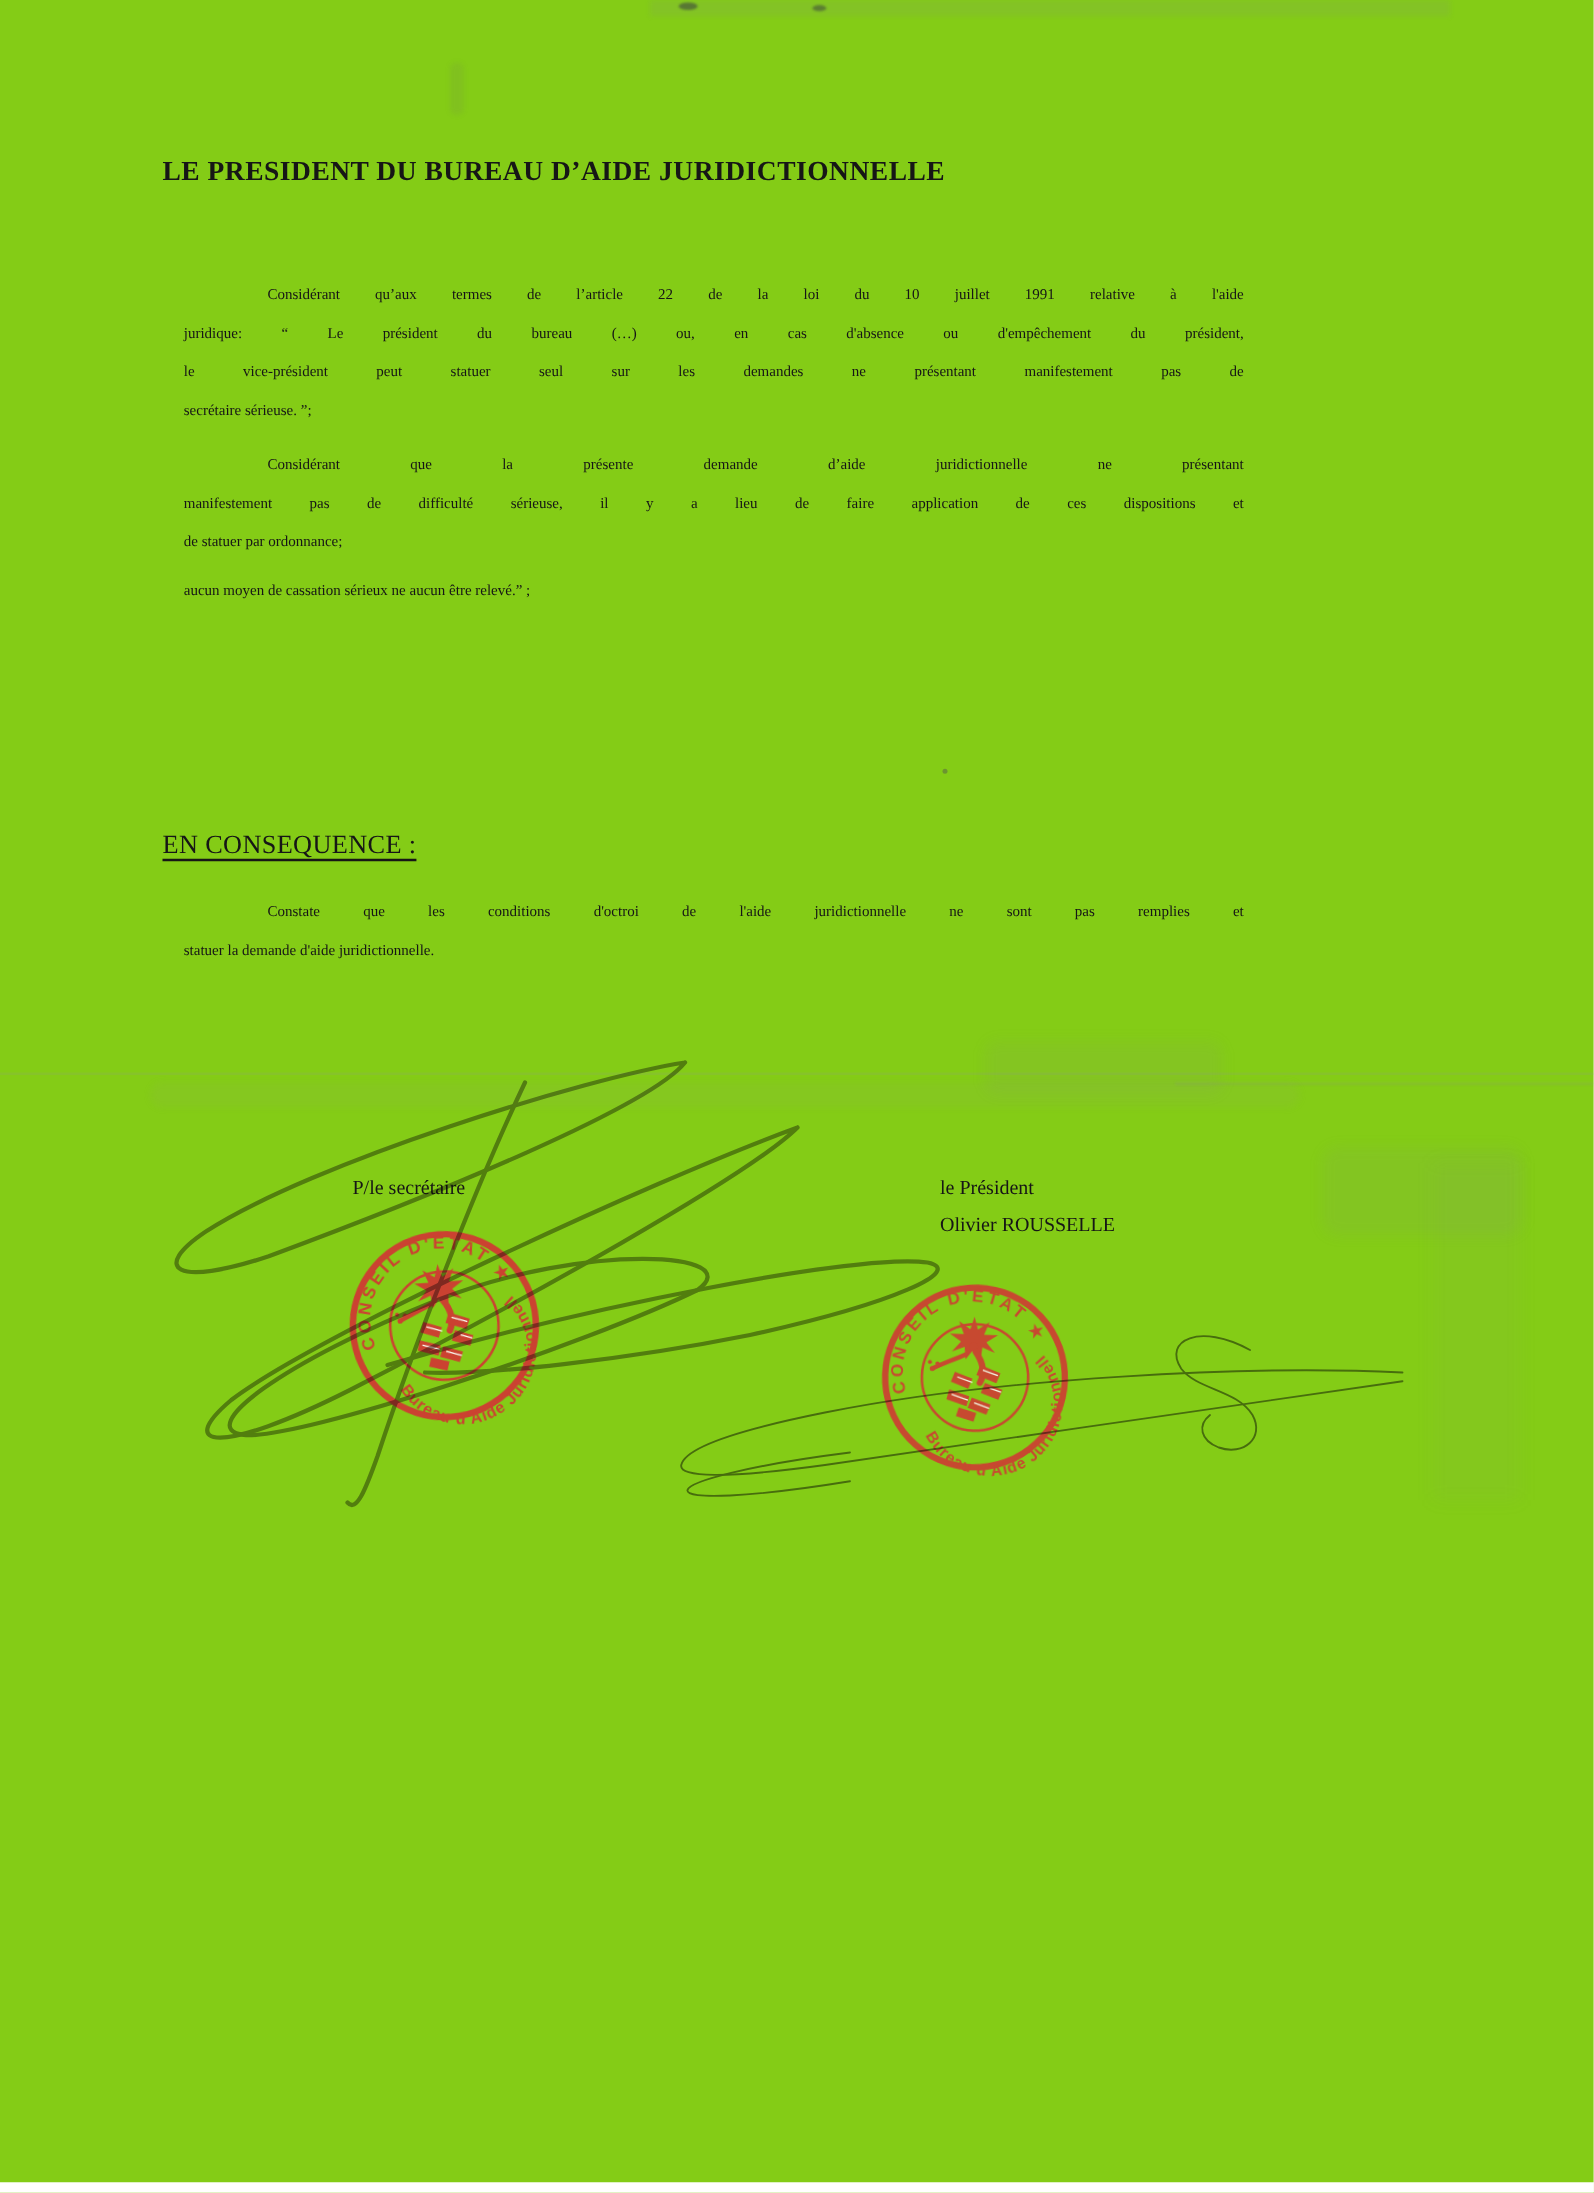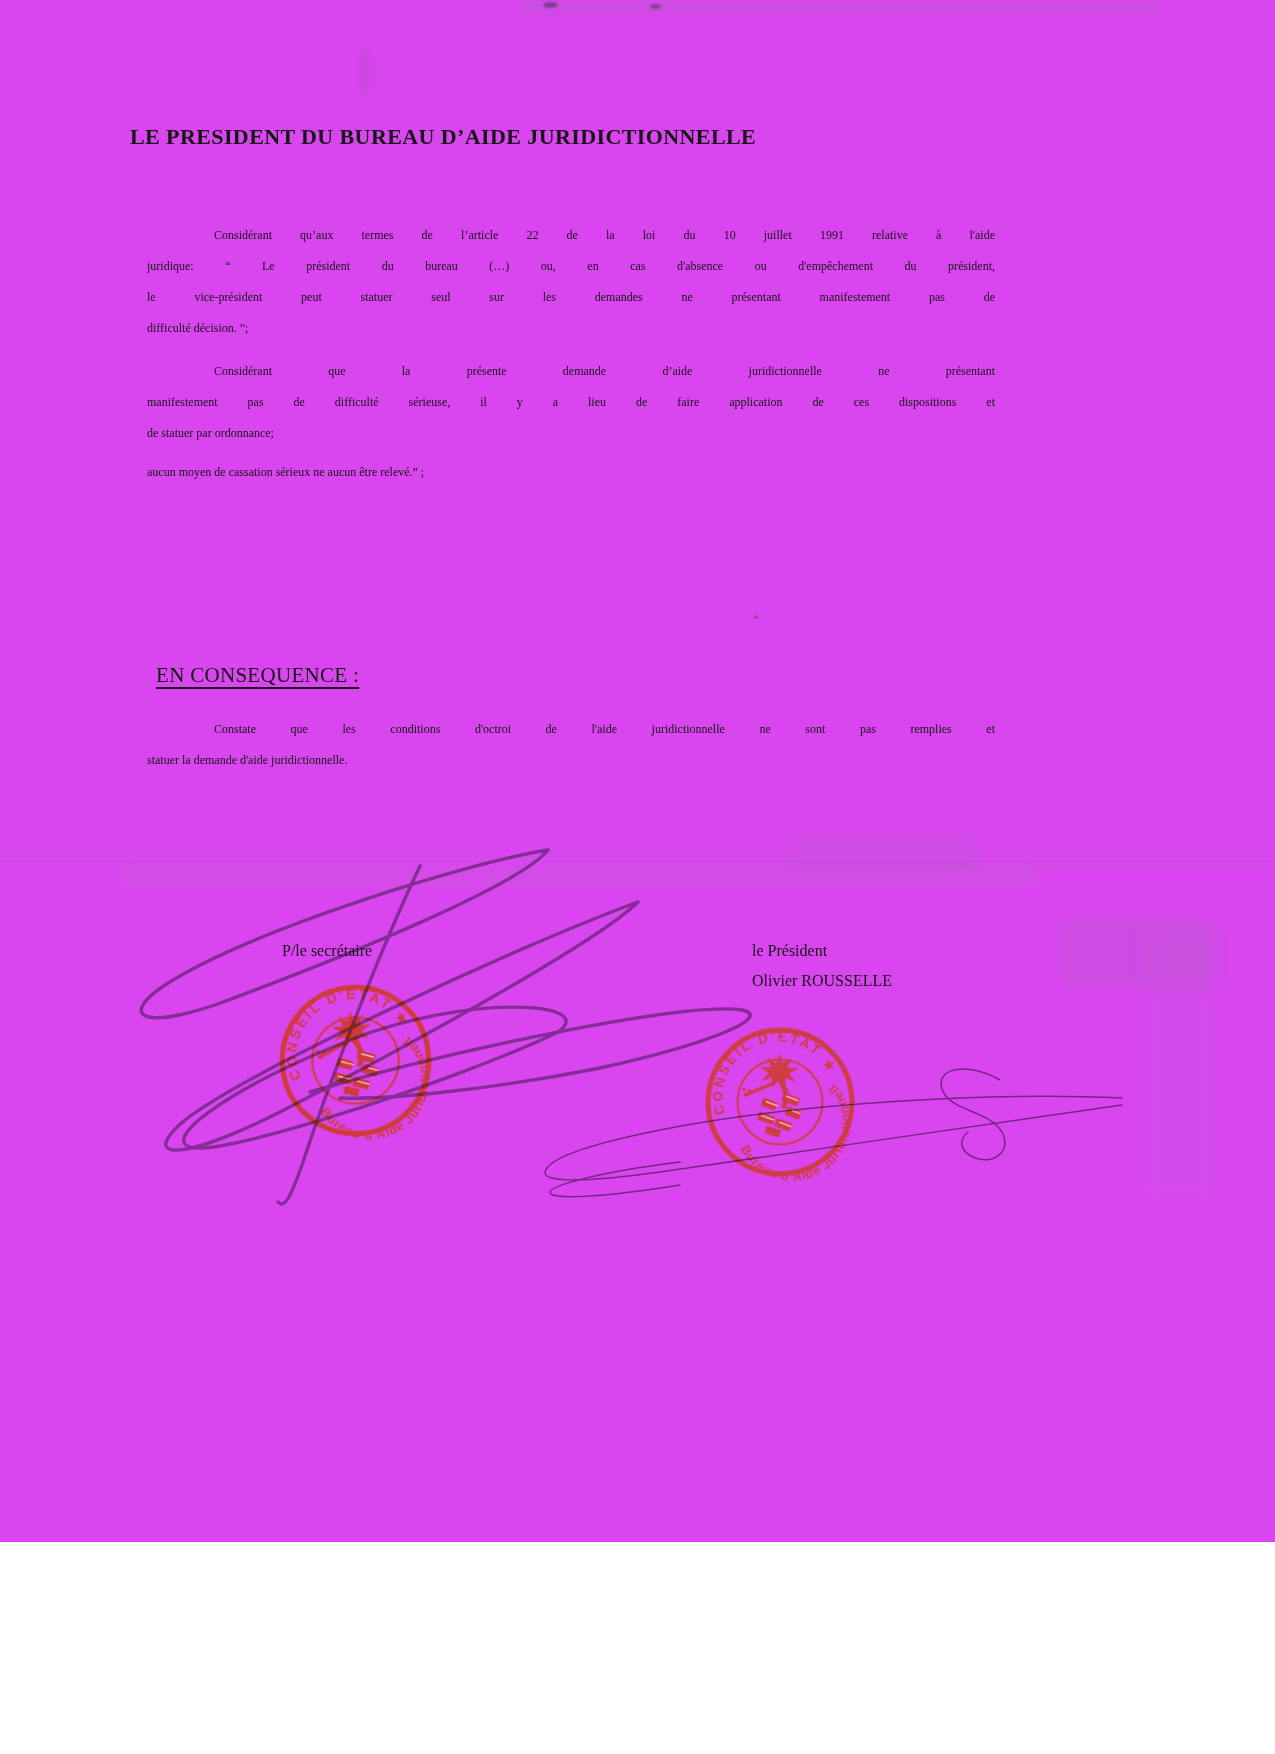--- a/index.html
+++ b/index.html
@@ -1,20 +1,20 @@
 <!DOCTYPE html>
 <html><head>
 <meta charset="utf-8">
 <style>
   html,body{margin:0;padding:0;background:#ffffff;}
   #page{
     position:relative;
-    width:1275px;height:1542px;
+    width:1275px;height:1746px;
     margin:0 auto;
-    background:#d946ef;
+    background:#84cc16;
     overflow:hidden;
     font-family:"Liberation Serif", serif;
     color:#161616;
   }
   .abs{position:absolute;}
   #doc-title{
     left:130px;top:124px;width:900px;
     font-size:22px;font-weight:bold;letter-spacing:.4px;
     white-space:nowrap;
   }
@@ -25,21 +25,20 @@
   .para .line{text-align:justify;text-align-last:justify;}
   .para .line.first{text-indent:67px;}
   .para .line.last{text-align-last:left;}
   #section-heading{
     left:130px;top:663px;
     font-size:21px;
     text-decoration:underline;
     text-underline-offset:5px;
     text-decoration-thickness:1.5px;
     letter-spacing:.3px;
-    margin-left:26px;
   }
   .sig-label{font-size:16px;line-height:30px;}
   #sig-label-left{left:282px;top:936px;}
   #sig-block-right{left:752px;top:936px;}
   .stamp{filter:blur(.3px);}
   #stamp-left{left:273px;top:978px;width:165px;height:165px;transform:rotate(-4deg);opacity:.95;z-index:3;}
   #stamp-right{left:699px;top:1021px;width:162px;height:162px;transform:rotate(2deg);opacity:.9;z-index:3;}
   .sig-svg{z-index:4;mix-blend-mode:multiply;}
   #sig-left-svg{left:100px;top:830px;}
   #sig-right-svg{left:540px;top:1040px;}
@@ -72,21 +71,21 @@
   <div class="abs artifact" id="patch-stamp"></div>
   <div class="abs artifact" id="band-right"></div>
   <div class="abs artifact" id="dot-1"></div>
 
   <div class="abs" id="doc-title">LE PRESIDENT DU BUREAU D’AIDE JURIDICTIONNELLE</div>
 
   <div class="abs para" style="top:220px">
     <div class="line first">Considérant qu’aux termes de l’article 22 de la loi du 10 juillet 1991 relative à l'aide</div>
     <div class="line">juridique: “ Le président du bureau (…) ou, en cas d'absence ou d'empêchement du président,</div>
     <div class="line">le vice-président peut statuer seul sur les demandes ne présentant manifestement pas de</div>
-    <div class="line last">difficulté décision. ”;</div>
+    <div class="line last">secrétaire sérieuse. ”;</div>
   </div>
 
   <div class="abs para" style="top:356px">
     <div class="line first">Considérant que la présente demande d’aide juridictionnelle ne présentant</div>
     <div class="line">manifestement pas de difficulté sérieuse, il y a lieu de faire application de ces dispositions et</div>
     <div class="line last">de statuer par ordonnance;</div>
   </div>
 
   <div class="abs para" style="top:457px">
     <div class="line last">aucun moyen de cassation sérieux ne aucun être relevé.” ;</div>

